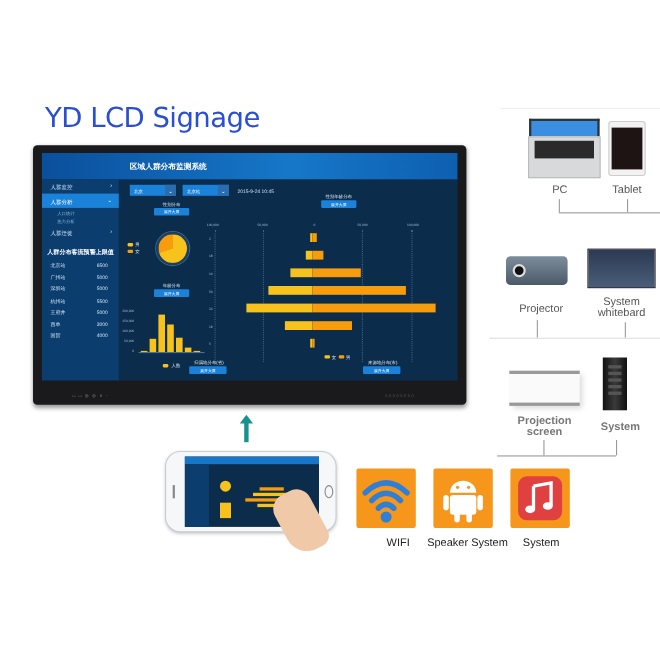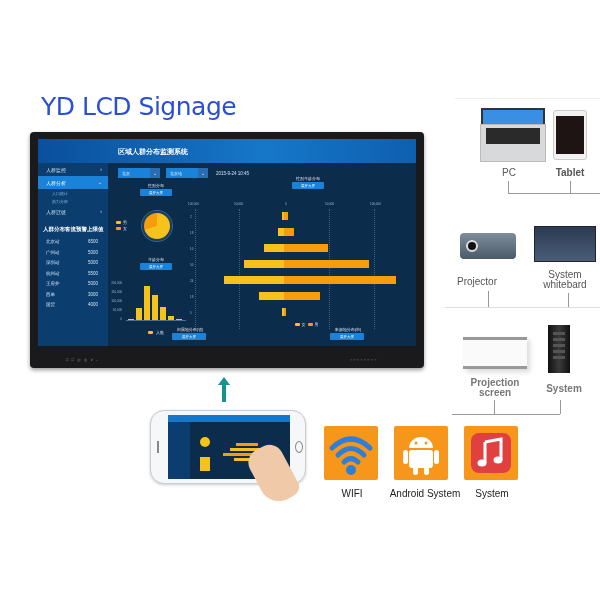--- a/index.html
+++ b/index.html
@@ -204,29 +204,29 @@
 </div>
 <div class="hand"></div>
 
 <div class="hline" style="left:455px;top:98px;width:145px;background:#eee;"></div>
 <div class="laptop-screen"></div>
 <div class="laptop-base"></div>
 <div class="laptop-kbd"></div>
 <div class="tablet"></div>
 <div class="tablet-screen"></div>
 <div class="dev-label" style="left:494px;top:168px;width:30px;">PC</div>
-<div class="dev-label" style="left:552px;top:168px;width:36px;font-weight:bold;">Tablet</div>
+<div class="dev-label" style="left:552px;top:168px;width:36px;">Tablet</div>
 <div class="vline" style="left:508px;top:181px;height:12px;"></div>
 <div class="vline" style="left:570px;top:181px;height:12px;"></div>
 <div class="hline" style="left:508px;top:193px;width:92px;"></div>
 
 <div class="projector"></div>
 <div class="projector-lens"></div>
 <div class="whiteboard"></div>
-<div class="dev-label" style="left:449px;top:277px;width:56px;">Projector</div>
+<div class="dev-label" style="left:464px;top:277px;width:56px;">Projector</div>
 <div class="dev-label" style="left:538px;top:270px;width:54px;">System whitebard</div>
 <div class="vline" style="left:488px;top:291px;height:16px;"></div>
 <div class="vline" style="left:568px;top:293px;height:14px;"></div>
 <div class="hline" style="left:445px;top:307px;width:155px;background:#ddd;"></div>
 
 <div class="proj-screen"></div>
 <div class="speaker"></div>
 <div class="speaker-grill" style="top:332px;"></div>
 <div class="speaker-grill" style="top:338px;"></div>
 <div class="speaker-grill" style="top:344px;"></div>
@@ -260,15 +260,15 @@
 </div>
 <div class="tile" style="left:464px;">
   <svg width="54" height="54" viewBox="0 0 54 54">
     <rect x="7" y="7" width="40" height="40" rx="8" fill="#e04040"></rect>
     <path d="M21 16 L37 13 L37 34" stroke="#fff" stroke-width="3" fill="none"></path>
     <line x1="21" y1="16" x2="21" y2="37" stroke="#fff" stroke-width="3"></line>
     <ellipse cx="18" cy="37" rx="4.5" ry="3.5" fill="#fff"></ellipse>
     <ellipse cx="34" cy="34" rx="4.5" ry="3.5" fill="#fff"></ellipse>
   </svg>
 </div>
-<div class="tile-label" style="left:330px;width:44px;text-align:center;">WIFI</div>
-<div class="tile-label" style="left:386px;width:78px;">Android System</div>
+<div class="tile-label" style="left:340px;width:44px;text-align:center;">WIFI</div>
+<div class="tile-label" style="left:386px;width:78px;">Speaker System</div>
 <div class="tile-label" style="left:470px;width:44px;">System</div>
 
 </body></html>

